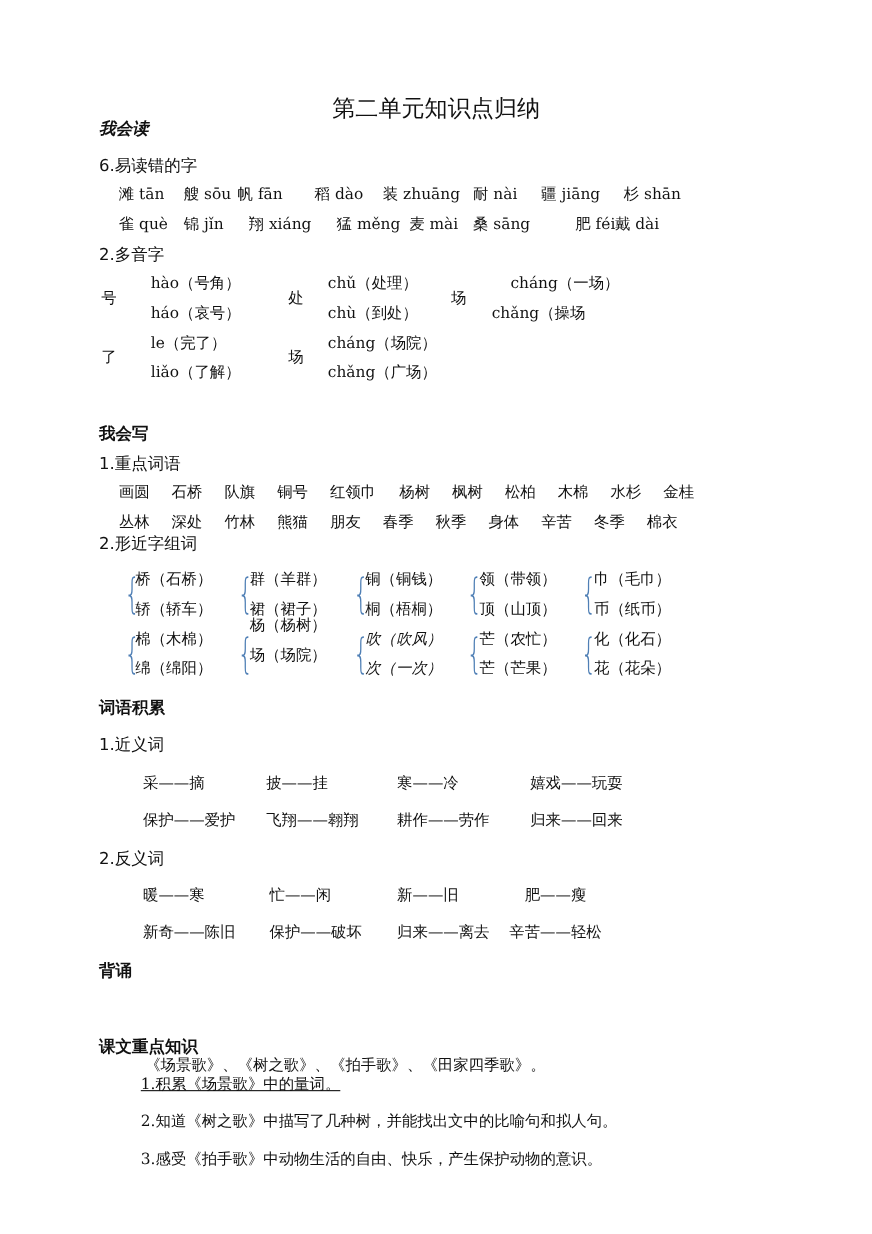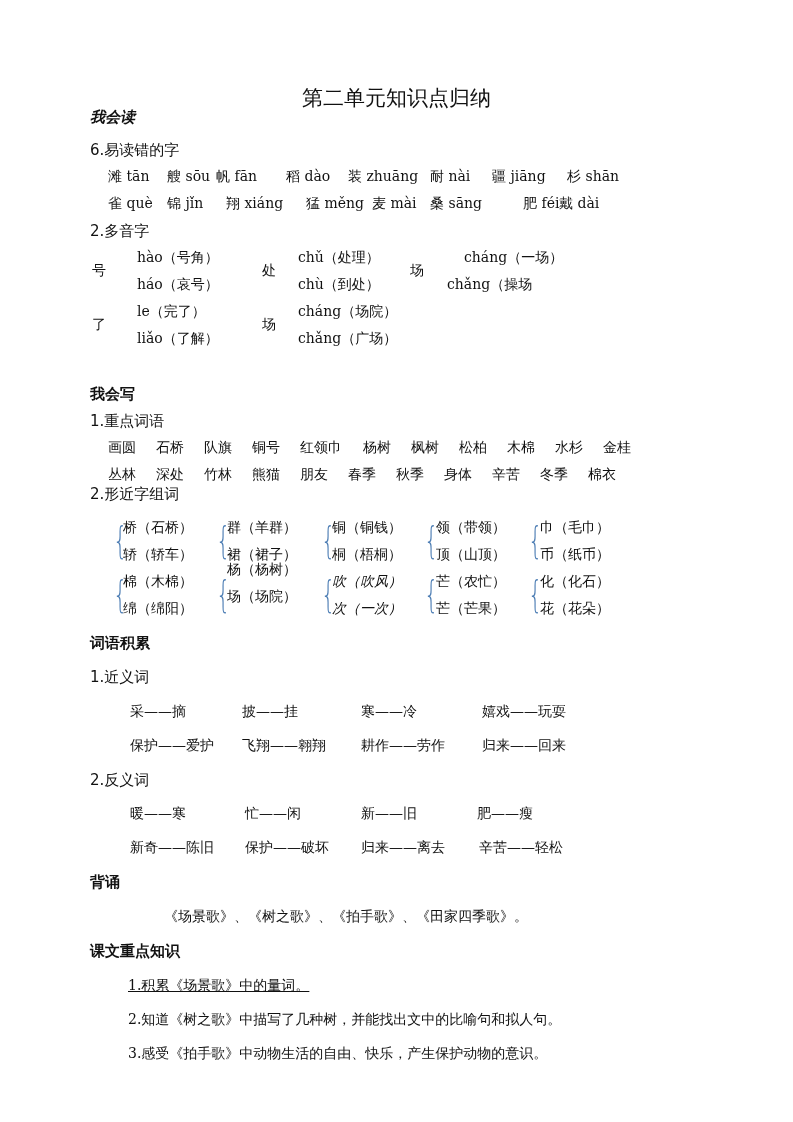--- a/index.html
+++ b/index.html
@@ -170,22 +170,22 @@
 <div class="abs body" style="left:130px;top:805px;">
   <span class="abs" style="left:0px">暖——寒</span>
   <span class="abs" style="left:115px">忙——闲</span>
   <span class="abs" style="left:231px">新——旧</span>
   <span class="abs" style="left:347px">肥——瘦</span>
 </div>
 <div class="abs body" style="left:130px;top:839px;">
   <span class="abs" style="left:0px">新奇——陈旧</span>
   <span class="abs" style="left:115px">保护——破坏</span>
   <span class="abs" style="left:231px">归来——离去</span>
-  <span class="abs" style="left:349px">辛苦——轻松</span>
+  <span class="abs" style="left:333px">辛苦——轻松</span>
 </div>
 
 <div class="abs h1" style="left:90px;top:873px;">背诵</div>
-<div class="abs body" style="left:132px;top:908px;margin-left:32px;">《场景歌》、《树之歌》、《拍手歌》、《田家四季歌》。</div>
+<div class="abs body" style="left:132px;top:960px;">《场景歌》、《树之歌》、《拍手歌》、《田家四季歌》。</div>
 
 <div class="abs h1" style="left:90px;top:942px;">课文重点知识</div>
 <div class="abs body" style="left:128px;top:977px;text-decoration:underline;">1.积累《场景歌》中的量词。</div>
 <div class="abs body" style="left:128px;top:1011px;">2.知道《树之歌》中描写了几种树，并能找出文中的比喻句和拟人句。</div>
 <div class="abs body" style="left:128px;top:1045px;">3.感受《拍手歌》中动物生活的自由、快乐，产生保护动物的意识。</div>
 
 </body></html>

